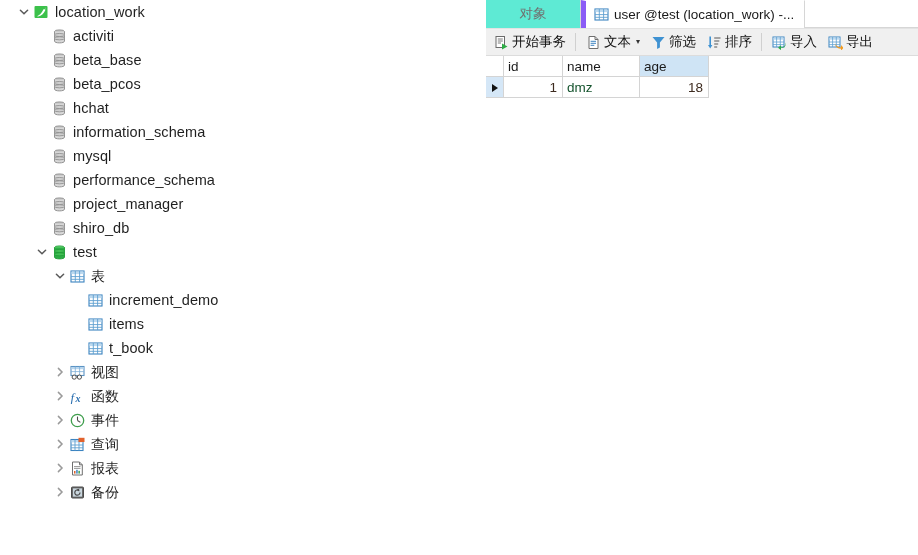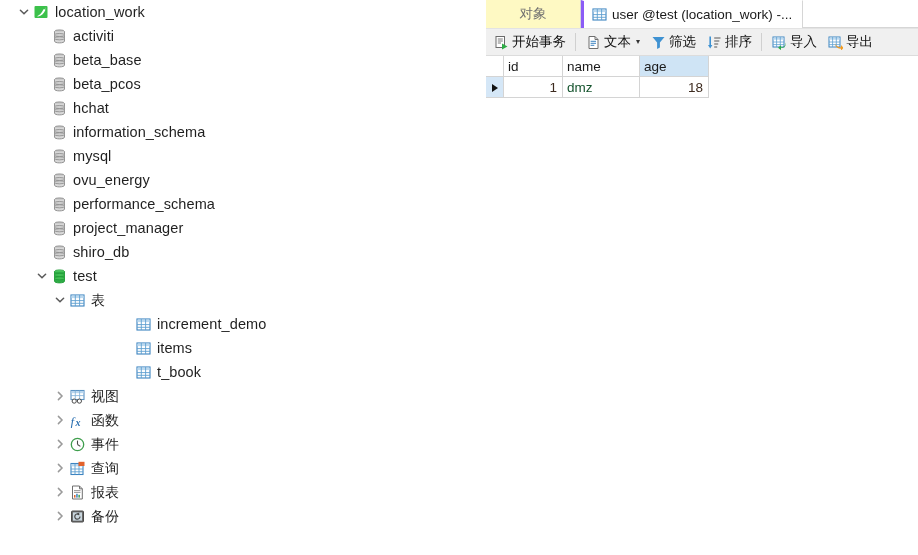--- a/index.html
+++ b/index.html
@@ -66,21 +66,21 @@
     line-height: 24px;
   }
   .node-label.cjk {
     font-size: 14px;
   }
 
   
   .ind-0 { padding-left: 4px; }
   .ind-1 { padding-left: 22px; }
   .ind-2 { padding-left: 40px; }
-  .ind-3 { padding-left: 58px; margin-left: 48px; }
+  .ind-3 { padding-left: 58px; }
 
   
   .right-panel {
     position: absolute;
     left: 486px;
     top: 0;
     width: 432px;
     height: 555px;
     background: #ffffff;
   }
@@ -91,33 +91,33 @@
     display: flex;
     align-items: stretch;
     border-bottom: 1px solid #e3e3e3;
   }
   .tab {
     display: flex;
     align-items: center;
     justify-content: center;
     padding: 0 16px;
     font-size: 13.5px;
-    background: #fef9c3;
+    background: #5eead4;
     color: #707070;
     cursor: default;
     position: relative;
   }
   .tab.inactive {
     border-right: 1px solid #d6d6d6;
     min-width: 62px;
   }
   .tab.active {
     background: #ffffff;
     color: #1a1a1a;
-    border-left: 3px solid #8b5cf6;
+    border-left: 5px solid #8b5cf6;
     border-right: 1px solid #d6d6d6;
     border-top: 1px solid #ffffff;
     padding: 0 10px 0 8px;
     font-size: 13.5px;
   }
   .tab.active .tab-icon { margin-right: 5px; display:flex; align-items:center; }
   .tab-filler {
     flex: 1 1 auto;
     background: #ffffff;
     border-bottom: 1px solid #d6d6d6;
@@ -312,32 +312,20 @@
           <span class="twisty"></span>
           <span class="node-icon">
             <svg width="15" height="15" viewBox="0 0 15 15">
               <ellipse cx="7.5" cy="2.6" rx="5" ry="1.7" fill="#bfbfbf" stroke="#8a8a8a" stroke-width="0.9"></ellipse>
               <path d="M2.5 2.6 v9.6 c0 0.95 2.24 1.7 5 1.7 s5 -0.75 5 -1.7 v-9.6" fill="#d8d8d8" stroke="#8a8a8a" stroke-width="0.9"></path>
               <ellipse cx="7.5" cy="6" rx="5" ry="1.55" fill="#cfcfcf" stroke="#8a8a8a" stroke-width="0.8"></ellipse>
               <ellipse cx="7.5" cy="9.3" rx="5" ry="1.55" fill="#cfcfcf" stroke="#8a8a8a" stroke-width="0.8"></ellipse>
             </svg>
           </span>
           <span class="node-label">mysql</span>
-        </div>
-        <div class="tree-node ind-1">
-          <span class="twisty"></span>
-          <span class="node-icon">
-            <svg width="15" height="15" viewBox="0 0 15 15">
-              <ellipse cx="7.5" cy="2.6" rx="5" ry="1.7" fill="#bfbfbf" stroke="#8a8a8a" stroke-width="0.9"></ellipse>
-              <path d="M2.5 2.6 v9.6 c0 0.95 2.24 1.7 5 1.7 s5 -0.75 5 -1.7 v-9.6" fill="#d8d8d8" stroke="#8a8a8a" stroke-width="0.9"></path>
-              <ellipse cx="7.5" cy="6" rx="5" ry="1.55" fill="#cfcfcf" stroke="#8a8a8a" stroke-width="0.8"></ellipse>
-              <ellipse cx="7.5" cy="9.3" rx="5" ry="1.55" fill="#cfcfcf" stroke="#8a8a8a" stroke-width="0.8"></ellipse>
-            </svg>
-          </span>
-          <span class="node-label">ovu_energy</span>
         </div>
         <div class="tree-node ind-1">
           <span class="twisty"></span>
           <span class="node-icon">
             <svg width="15" height="15" viewBox="0 0 15 15">
               <ellipse cx="7.5" cy="2.6" rx="5" ry="1.7" fill="#bfbfbf" stroke="#8a8a8a" stroke-width="0.9"></ellipse>
               <path d="M2.5 2.6 v9.6 c0 0.95 2.24 1.7 5 1.7 s5 -0.75 5 -1.7 v-9.6" fill="#d8d8d8" stroke="#8a8a8a" stroke-width="0.9"></path>
               <ellipse cx="7.5" cy="6" rx="5" ry="1.55" fill="#cfcfcf" stroke="#8a8a8a" stroke-width="0.8"></ellipse>
               <ellipse cx="7.5" cy="9.3" rx="5" ry="1.55" fill="#cfcfcf" stroke="#8a8a8a" stroke-width="0.8"></ellipse>
             </svg>

